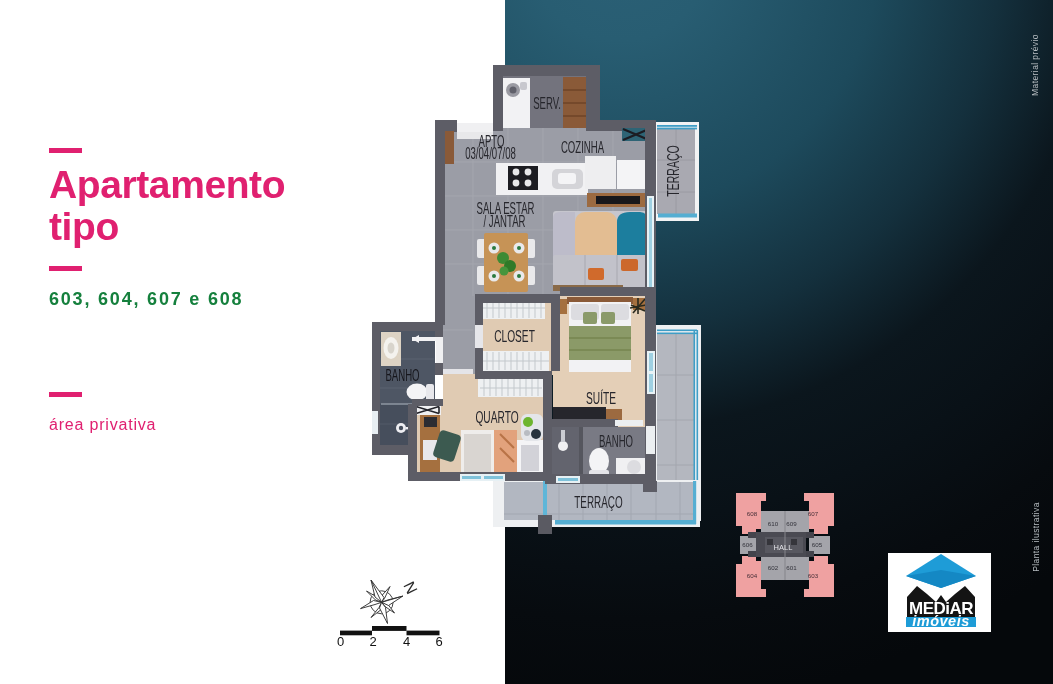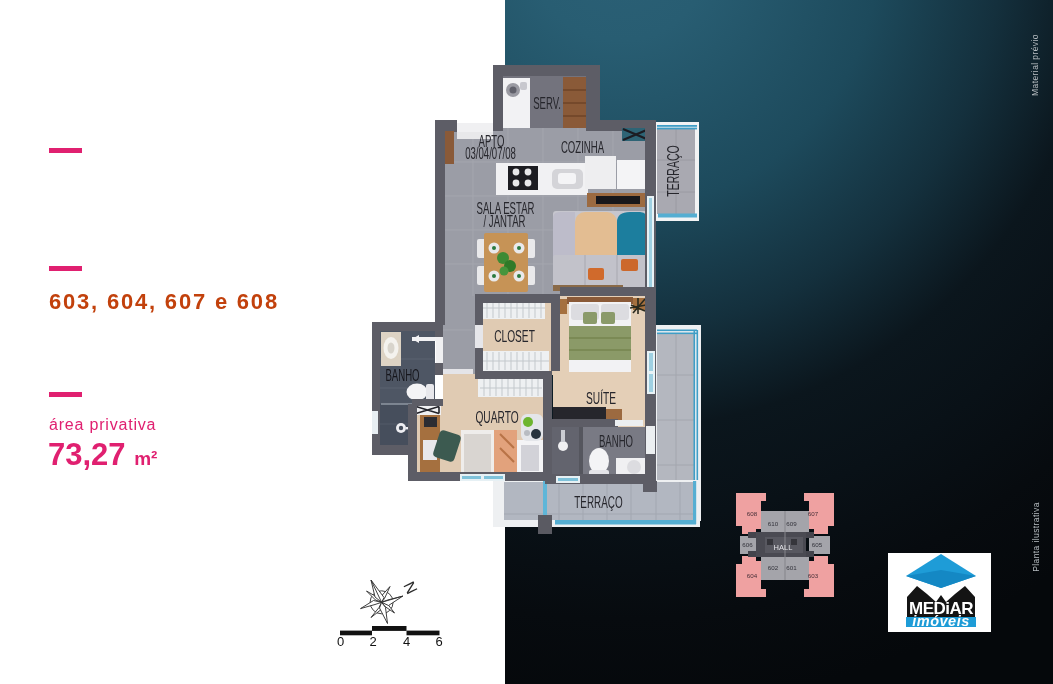--- a/index.html
+++ b/index.html
@@ -3,44 +3,44 @@
 <meta charset="utf-8">
 <style>
   html,body{margin:0;padding:0;background:#fff;}
   .page{position:relative;width:1053px;height:684px;background:#ffffff;overflow:hidden;
         font-family:"Liberation Sans",sans-serif;}
   .dark{position:absolute;left:505px;top:0;width:548px;height:684px;
         background:radial-gradient(circle 760px at 115px -50px,#2b6076 0%,#285d72 12%,#1d4a5c 34%,#14303d 50%,#0b161d 63%,#091117 75%,#070b0f 88%,#05080b 100%);}
   .bar{position:absolute;width:33px;height:5px;background:#e02070;}
   .h1{position:absolute;left:49px;top:164px;font-size:39px;line-height:42px;font-weight:bold;
       letter-spacing:-0.4px;color:#e02070;}
-  .units{position:absolute;left:49px;top:289px;font-size:22px;font-weight:bold;letter-spacing:1.8px;color:#c2410c;}
+  .units{position:absolute;left:49px;top:289px;font-size:18px;font-weight:bold;letter-spacing:1.8px;color:#15803d;}
   .area-label{position:absolute;left:49px;top:416px;font-size:16px;font-weight:normal;letter-spacing:0.8px;color:#e02070;}
   .area-value{position:absolute;left:48px;top:437px;font-size:31px;font-weight:bold;color:#e02070;}
   .area-value span{font-size:19px;font-weight:bold;}
   .vtext{position:absolute;color:#b7bdc1;font-size:8.5px;letter-spacing:0.4px;transform:rotate(-90deg);transform-origin:center;}
 </style>
 </head>
 <body>
 <div class="page">
 
   <div class="dark"></div>
 
   <div class="bar" style="left:49px;top:148px;"></div>
 
+  <div class="h1">Apartamento<br>tipo</div>
 
   <div class="bar" style="left:49px;top:266px;"></div>
 
   <div class="units">603, 604, 607 e 608</div>
 
   <div class="bar" style="left:49px;top:392px;"></div>
 
   <div class="area-label">área privativa</div>
 
-  <div class="area-value">73,27 <span>m²</span></div>
 
   <div class="vtext" style="left:990px;top:60px;width:90px;text-align:center;">Material prévio</div>
 
   <div class="vtext" style="left:988px;top:532px;width:95px;text-align:center;">Planta ilustrativa</div>
 
   <svg id="plan" style="position:absolute;left:350px;top:55px;" width="360" height="495" viewBox="350 55 360 495">
     <g font-family="Liberation Sans, sans-serif" fill="#2d2d34">
 
     <g>
       <rect x="654" y="122" width="45" height="99" fill="#f2f3f4"></rect>

